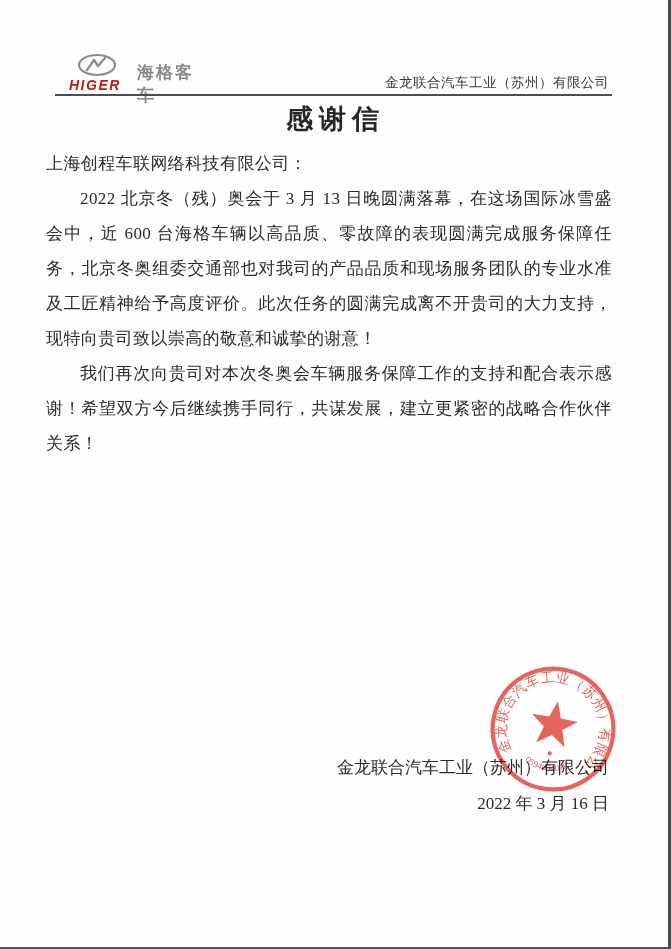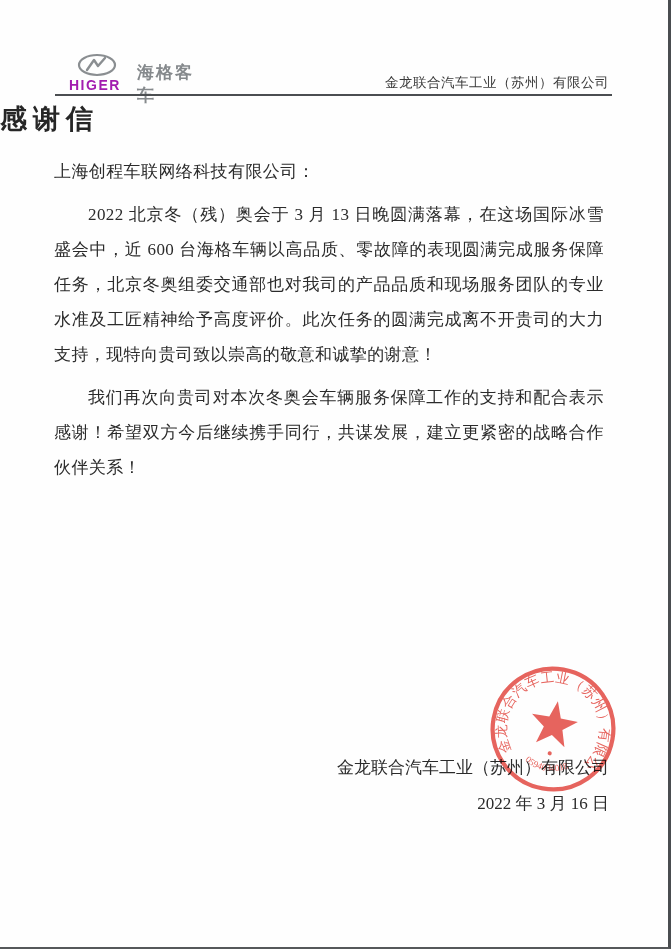--- a/index.html
+++ b/index.html
@@ -13,48 +13,48 @@
     overflow:hidden;
     font-family:"Liberation Serif","DejaVu Serif",serif;
     color:#2b2b2b;
   }
   
   .logo-block{position:absolute;left:57px;top:45px;width:150px;height:48px;}
   .logo-mark{position:absolute;left:20px;top:8px;}
   .logo-en{
     position:absolute;left:12px;top:32px;
     font-family:"Liberation Sans","DejaVu Sans",sans-serif;
-    font-weight:bold;font-size:14px;letter-spacing:1.5px;color:#a21caf;
+    font-weight:bold;font-size:14px;letter-spacing:1.5px;color:#b91c1c;font-style:italic;
   }
   .logo-cn{
     position:absolute;left:80px;top:16px;
     font-size:17px;font-weight:bold;color:#85898c;letter-spacing:2px;
     font-family:"Liberation Sans","DejaVu Sans",sans-serif;
   }
   .header-company{
     position:absolute;right:59px;top:74px;
     font-size:13.5px;color:#3a3a3a;letter-spacing:0.5px;
   }
   .header-rule{
     position:absolute;left:55px;top:94px;width:557px;height:0;
     border-top:2px solid #4b4e51;
   }
   
   .title{
     position:absolute;left:0;top:101px;width:671px;
-    text-align:left;font-size:27px;font-weight:bold;color:#262626;
+    text-align:center;font-size:27px;font-weight:bold;color:#262626;
     letter-spacing:6px;
   }
   
   .body-text{
     position:absolute;left:46px;top:146px;width:566px;
     font-size:17px;line-height:35px;letter-spacing:0.4px;
     text-align:justify;
   }
-  .body-text p{margin:8px;}
+  .body-text p{margin:0;}
   .body-text p.para{text-indent:2em;}
   
   .sig-block{
     position:absolute;right:59px;top:750px;
     text-align:right;font-size:17px;line-height:36px;color:#2b2b2b;
   }
   
   .stamp{
     position:absolute;left:487px;top:663px;width:132px;height:132px;
     transform:rotate(10deg);

